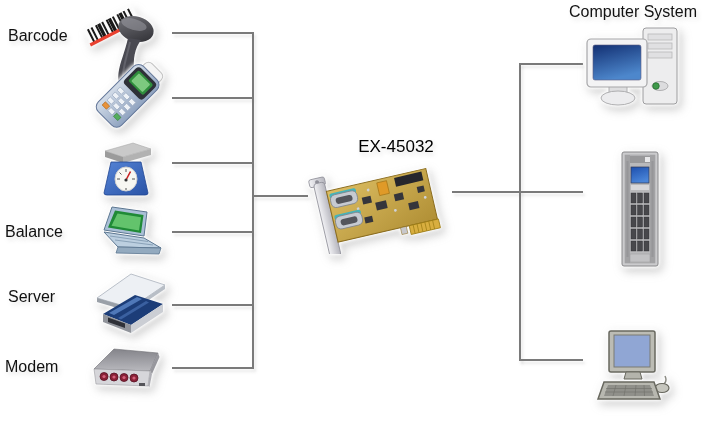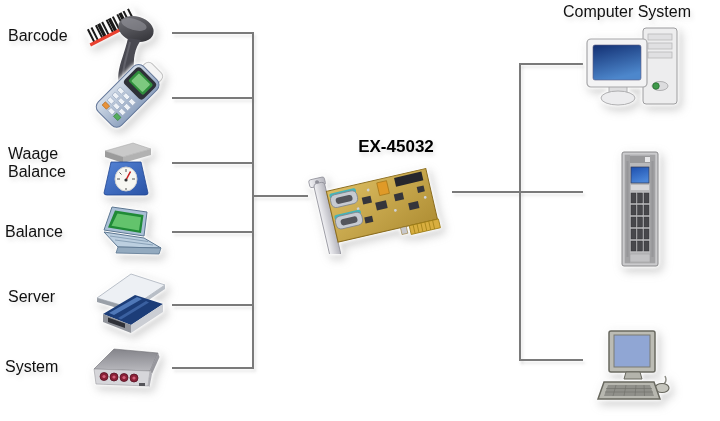--- a/index.html
+++ b/index.html
@@ -1,39 +1,38 @@
 <!DOCTYPE html>
 <html style="--line-color: #7a7a7a; --text-color: #111111;"><head>
 <meta charset="utf-8">
 <style>
   html,body{margin:0;padding:0;background:#fff;}
   #canvas{position:relative;width:720px;height:421px;background:#ffffff;overflow:hidden;
           font-family:"Liberation Sans", sans-serif;}
   .lbl{position:absolute;font-size:16px;line-height:18px;color:var(--text-color,#111);
        text-shadow:2px 3px 4px rgba(120,120,120,0.22);}
-  .lbl.center{text-align:center;}
-  .title{position:absolute;font-size:17px;font-weight:bold;color:#000;text-align:center;
+  .lbl.center{text-align:right;}
+  .title{position:absolute;font-size:17px;font-weight:normal;color:#000;text-align:center;
          text-shadow:2px 3px 4px rgba(120,120,120,0.22);}
   .hline,.vline{position:absolute;background:var(--line-color,#7a7a7a);
          box-shadow:2px 3px 3px rgba(120,120,120,0.18);}
   .hline{height:2px;}
   .vline{width:2px;}
   .icon{position:absolute;
         filter:drop-shadow(0 0 2px #fff) drop-shadow(0 0 1px #fff) drop-shadow(3px 4px 4px rgba(110,110,110,0.30));}
 </style>
 </head>
 <body>
 
 <div id="canvas">
 
   <div class="lbl" style="left:8px;top:27px">Barcode</div>
-  <div class="lbl" style="left:8px;top:145px;width:84px">Waage Balance</div>
   <div class="lbl" style="left:5px;top:223px">Balance</div>
   <div class="lbl" style="left:8px;top:288px">Server</div>
-  <div class="lbl" style="left:5px;top:358px">System</div>
+  <div class="lbl" style="left:5px;top:358px">Modem</div>
 
   <svg class="icon" style="left:84px;top:2px" width="82" height="100" viewBox="0 0 82 100">
     <defs>
       <linearGradient id="g-gun" x1="0" y1="0" x2="1" y2="1">
         <stop offset="0" stop-color="#77777d"></stop>
           <stop offset="1" stop-color="#2b2b30"></stop>
       </linearGradient>
     </defs>
     <g transform="rotate(-27 28 24)">
       <rect x="2" y="16" width="52" height="15" fill="#fafafa"></rect>

